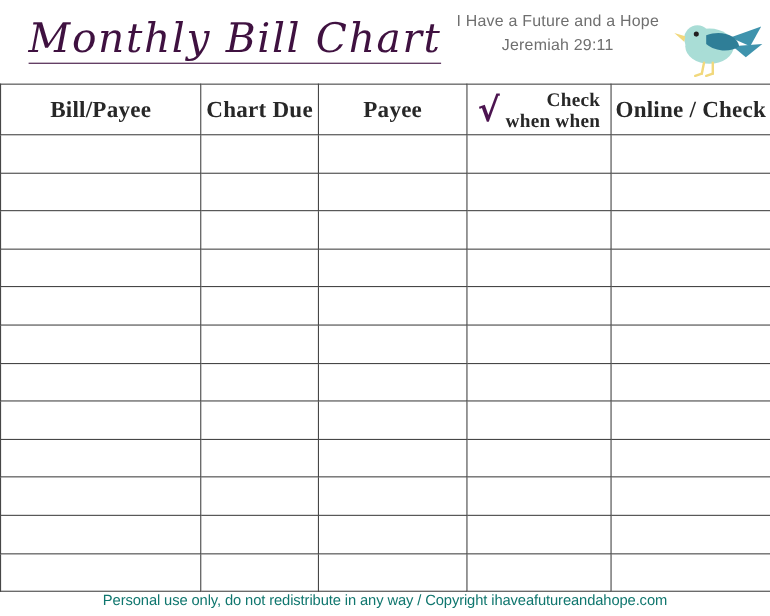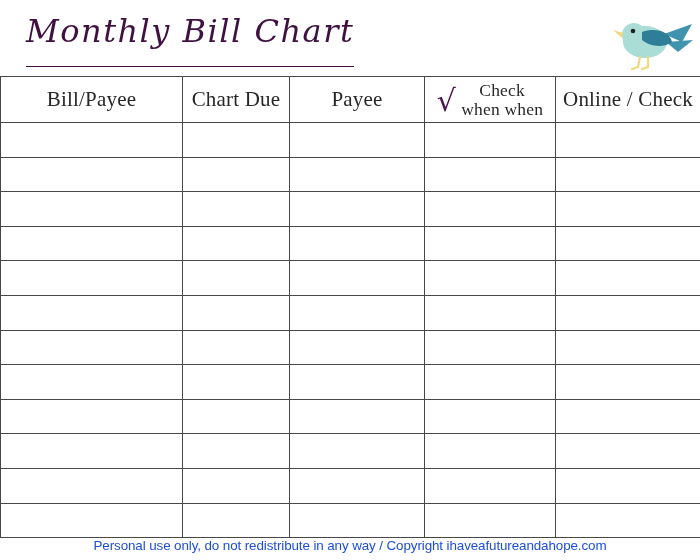--- a/index.html
+++ b/index.html
@@ -30,26 +30,26 @@
     width: 700px;
     height: 76px;
   }
 
   .chart-title {
     position: absolute;
     left: 26px;
     top: 14px;
     font-family: "DejaVu Serif", "Liberation Serif", serif;
     font-style: italic;
-    font-size: 32px;
+    font-size: 37px;
     letter-spacing: 1.5px;
     color: #3f1140;
     white-space: nowrap;
     border-bottom: 1.5px solid #3f1140;
-    padding-bottom: 16px;
+    padding-bottom: 2px;
     line-height: 1.12;
   }
 
   .tagline {
     position: absolute;
     left: 392px;
     top: 10px;
     width: 230px;
     text-align: center;
     font-family: "Liberation Sans", "DejaVu Sans", sans-serif;
@@ -81,21 +81,21 @@
     border-collapse: collapse;
     table-layout: fixed;
   }
   .bill-table td, .bill-table th {
     border: 1.6px solid #474747;
     padding: 0;
     background: #ffffff;
   }
   .bill-table th {
     height: 45px;
-    font-weight: normal;
+    font-weight: bold;
     font-family: "Liberation Serif", "DejaVu Serif", serif;
     font-size: 21px;
     color: #272727;
     vertical-align: middle;
     text-align: center;
     letter-spacing: 0.2px;
     margin-top: 24px;
   }
   .bill-table tbody td {
     height: 33.6px;
@@ -116,55 +116,59 @@
     font-size: 30px;
     line-height: 1;
     color: #4c1450;
     font-family: "DejaVu Sans", sans-serif;
     position: relative;
     top: 1px;
   }
   .check-label {
     font-size: 17.5px;
     line-height: 1.08;
-    text-align: center;
+    text-align: right;
     color: #272727;
     white-space: nowrap;
   }
   .check-label span { display: block; }
 
   .col-bill     { width: 182px; }
   .col-date     { width: 107px; }
   .col-amount   { width: 135px; }
   .col-check    { width: 131px; }
   .col-online   { width: 145px; }
 
   
   .footer-note {
     position: absolute;
     left: 0;
     top: 538px;
     width: 700px;
     text-align: center;
     font-family: "Liberation Sans", "DejaVu Sans", sans-serif;
     font-size: 13.4px;
-    color: #1d4ed8;
+    color: #0f766e;
     letter-spacing: -0.1px;
     white-space: nowrap;
   }
 </style>
 </head>
 <body>
 
 <div id="page">
 
   <div class="header-band">
 
     <div class="chart-title">Monthly Bill Chart</div>
 
+    <div class="tagline">
+      <span>I Have a Future and a Hope</span>
+      <span class="verse">Jeremiah 29:11</span>
+    </div>
 
     <div class="bird-logo">
       <svg viewBox="0 0 82 56" width="82" height="56" aria-hidden="true">
 
         <path d="M52 20 L80 10 L70 28 Z" fill="#3f93ad"></path>
         <path d="M54 28 L81 26 L66 38 Z" fill="#3f93ad"></path>
 
         <ellipse cx="33" cy="28" rx="22" ry="16" fill="#a9ddd6"></ellipse>
 
         <circle cx="22" cy="21" r="12" fill="#a9ddd6"></circle>

